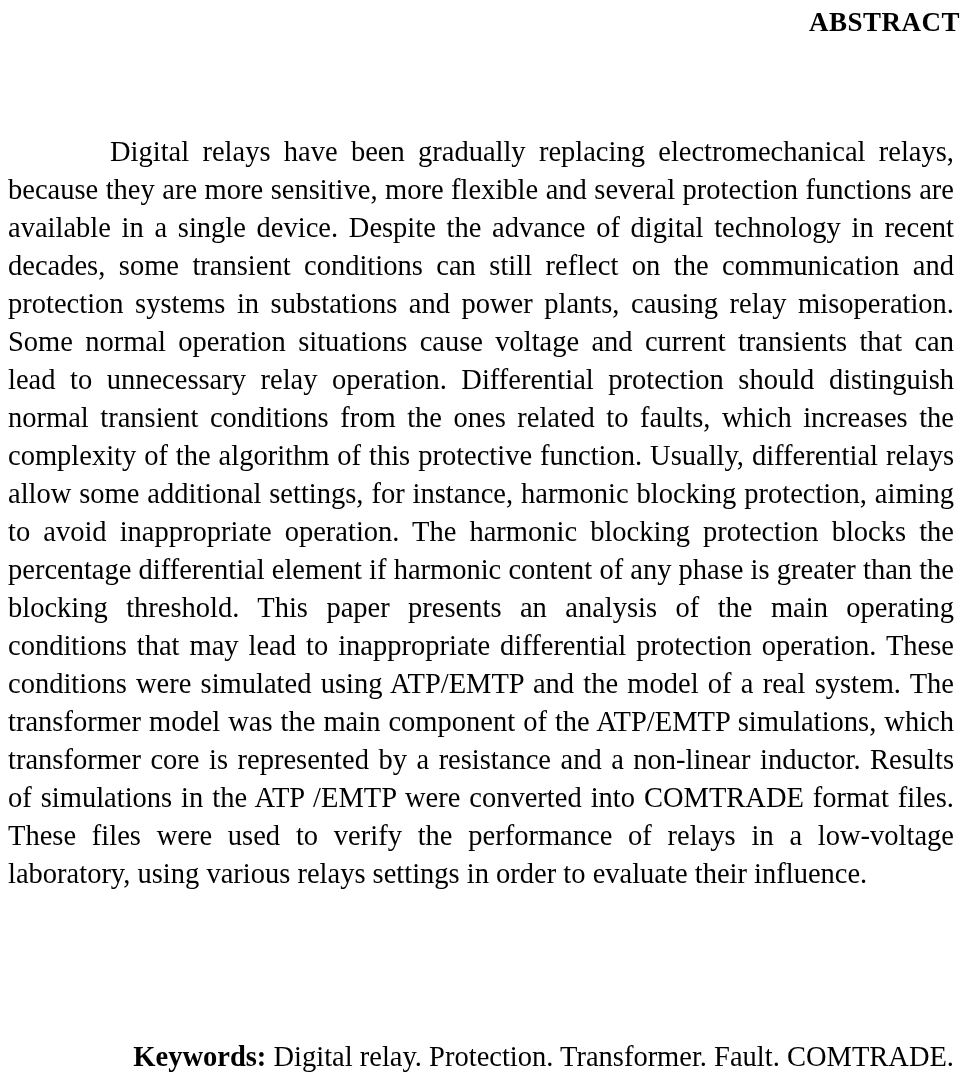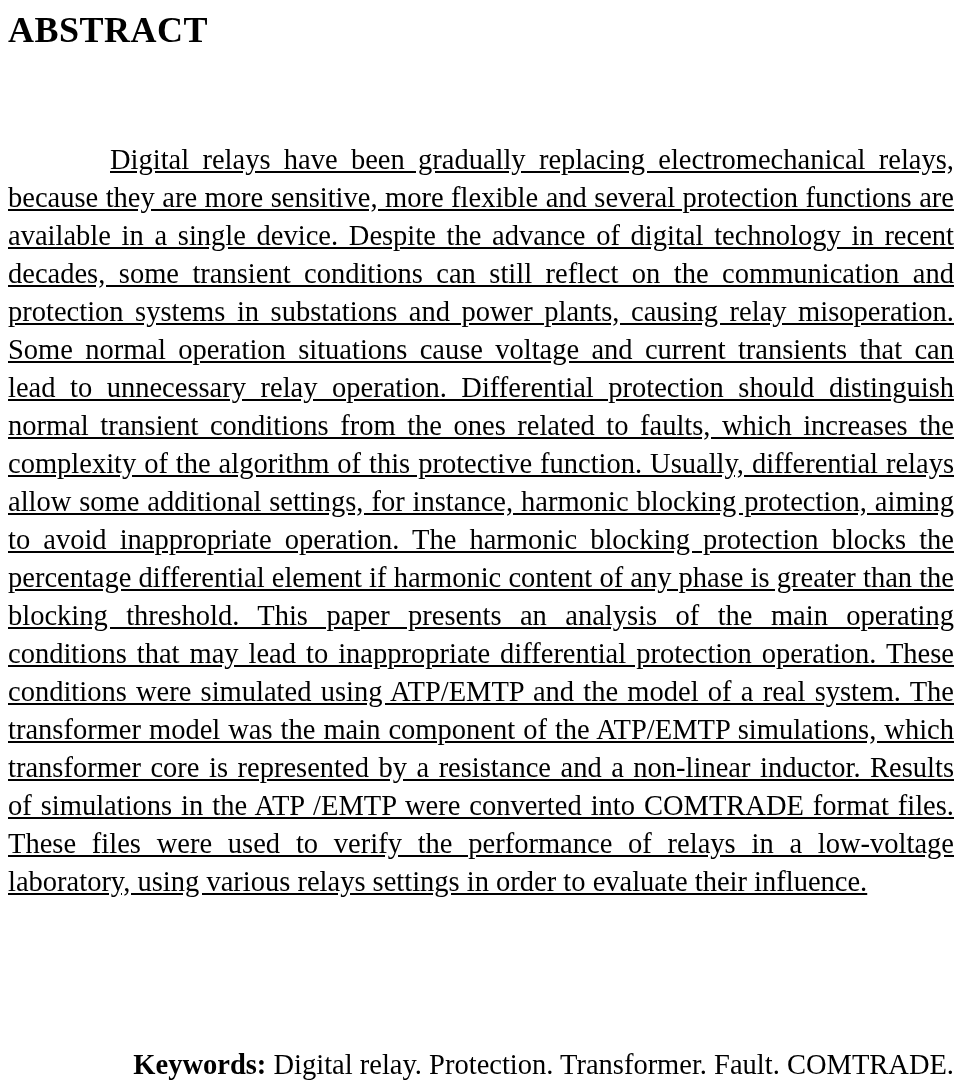--- a/index.html
+++ b/index.html
@@ -17,43 +17,42 @@
     -webkit-font-smoothing: antialiased;
   }
   .page {
     position: relative;
     width: 960px;
     height: 1085px;
     box-sizing: border-box;
     padding: 0;
   }
   .page-title {
-    font-size: 36px;
+    font-size: 27px;
     font-weight: bold;
     letter-spacing: 0.5px;
-    text-align: left;
-    margin: 8px;
+    text-align: right;
+    margin: 0;
     padding-top: 0px;
     line-height: 44px;
     position: relative;
     left: 0px;
   }
   .abstract-body {
     position: absolute;
     left: 8px;
     top: 104px;
     width: 946px;
     font-size: 28.5px;
     line-height: 38px;
     text-align: justify;
     text-justify: inter-word;
     text-indent: 102px;
     hyphens: none;
     word-spacing: 0px;
-    text-decoration: underline;
   }
   .keywords-line {
     position: absolute;
     left: 10px;
     top: 1038px;
     width: 944px;
     font-size: 28.5px;
     line-height: 38px;
     text-align: right;
   }

